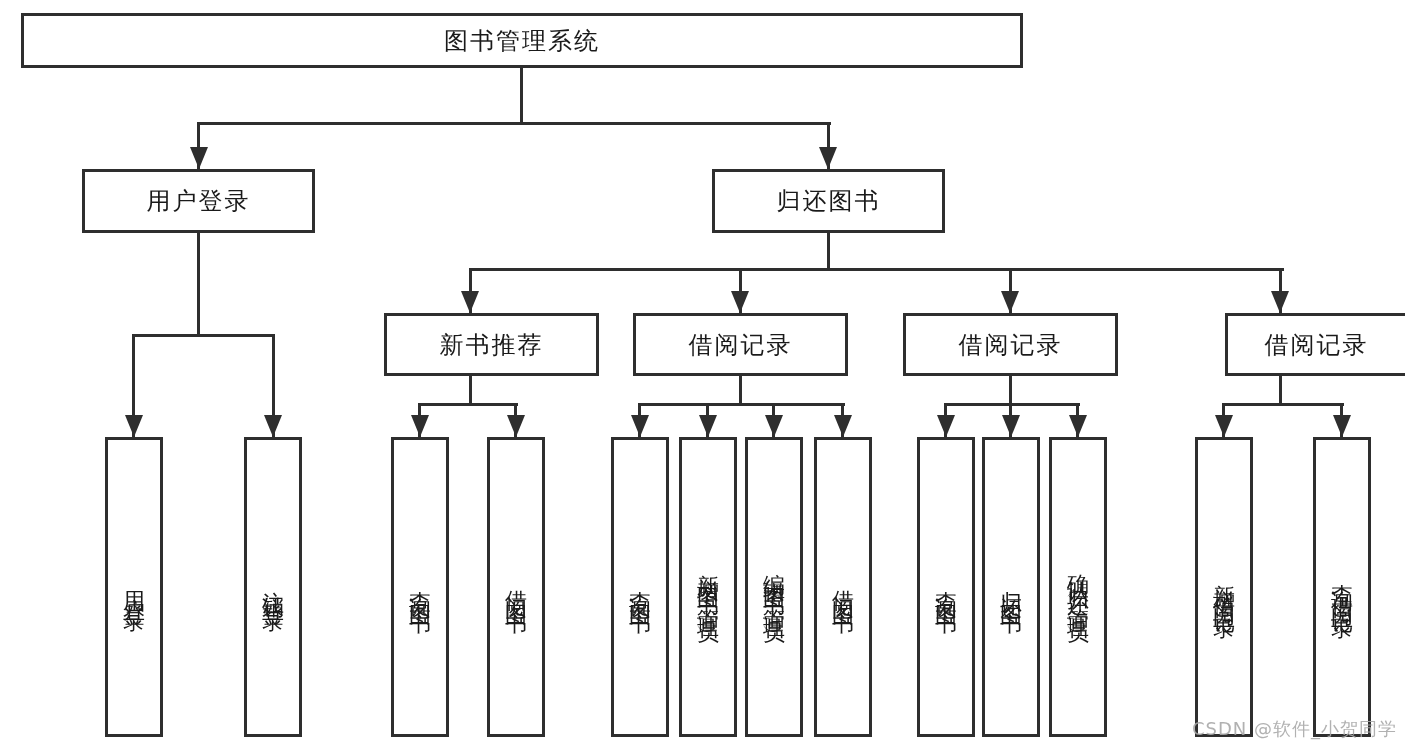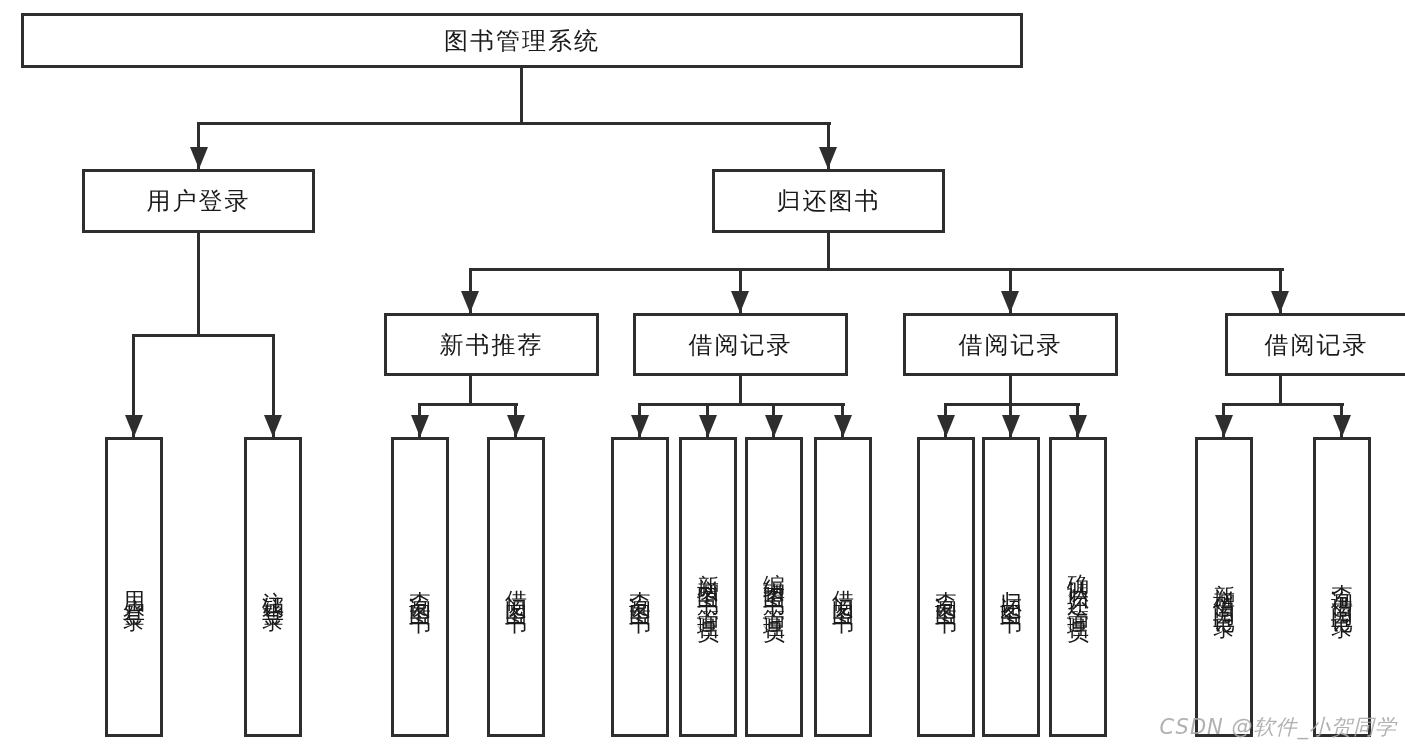--- a/index.html
+++ b/index.html
@@ -19,23 +19,22 @@
     font-size:22px;letter-spacing:7px;line-height:1;
   }
   .line{position:absolute;background:#2e2e2e;}
   .arrow{
     position:absolute;width:0;height:0;
     border-left:9px solid transparent;border-right:9px solid transparent;
     border-top:22px solid #2e2e2e;
   }
   .watermark{
     position:absolute;right:8px;bottom:6px;
-    font-size:21px;color:rgba(168,168,168,0.9);letter-spacing:1px;
+    font-size:18px;color:rgba(168,168,168,0.9);letter-spacing:1px;
     white-space:nowrap;
-    font-style:italic;
   }
 </style>
 </head>
 <body>
 
 <div class="canvas">
 
   <div class="box h" style="left:21px;top:13px;width:1002px;height:55px">图书管理系统</div>
 
   <div class="box h" style="left:82px;top:169px;width:233px;height:64px">用户登录</div>

